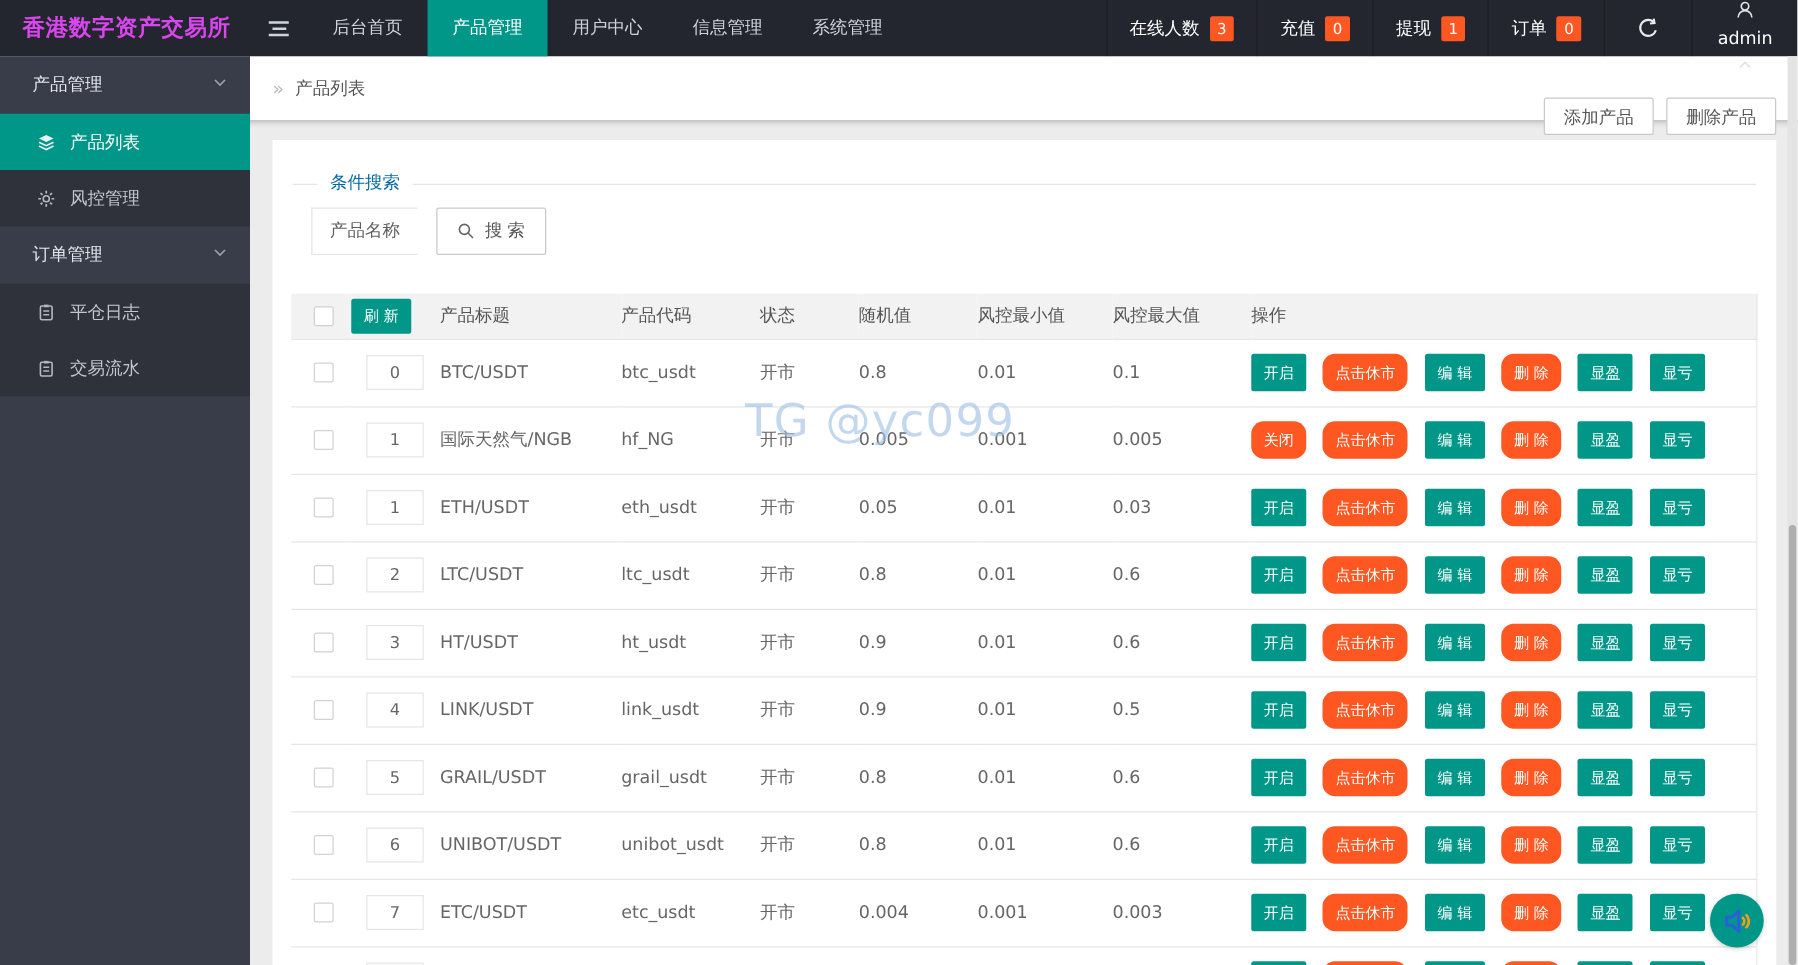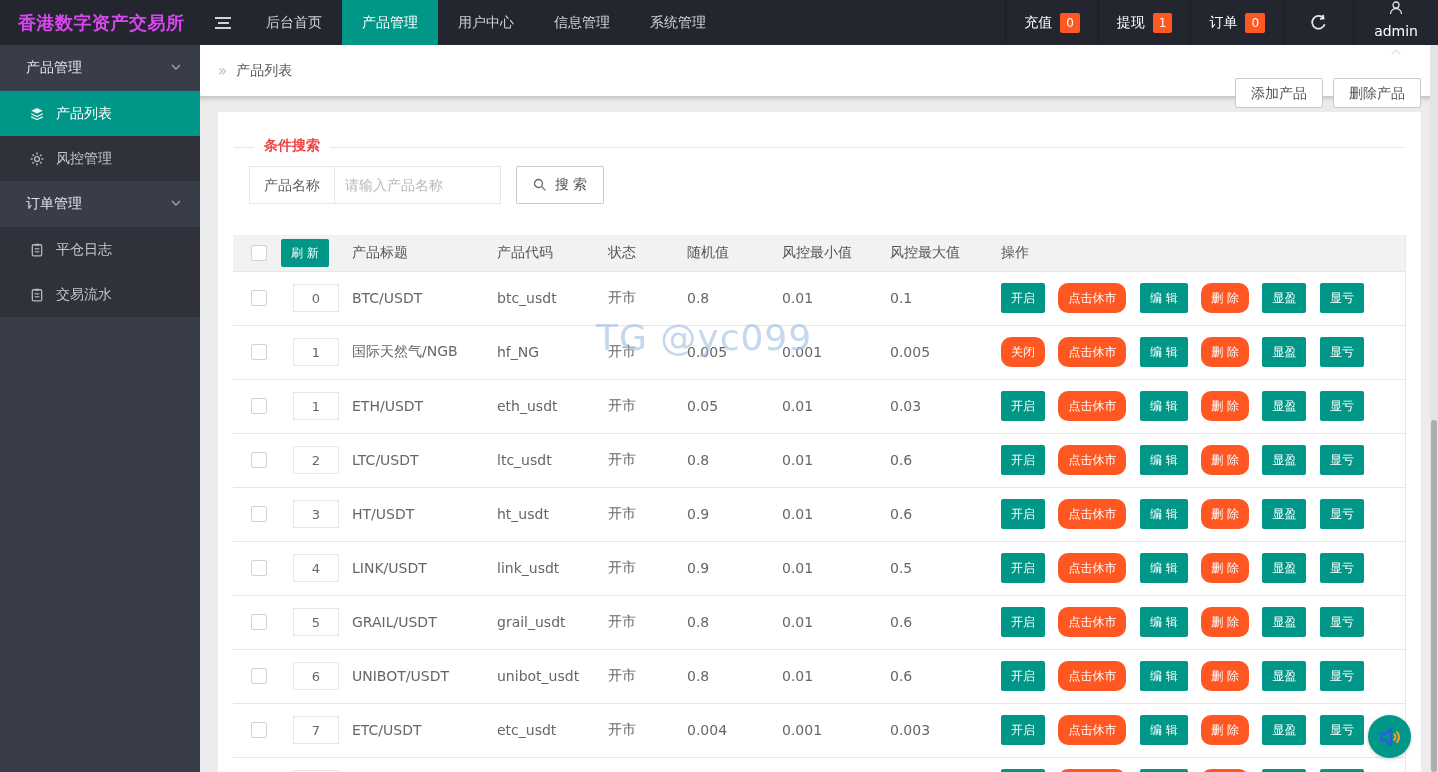--- a/index.html
+++ b/index.html
@@ -36,21 +36,21 @@
   .crumb-sep { color:#b9b9b9; font-size:15px; margin-right:9px; }
   .crumb-title { color:#555; }
   .crumb-actions { margin-left:auto; display:flex; gap:10px;margin-top:44px; }
   .btn-plain { height:30px; line-height:28px; padding:0 15px; background:#fff; border:1px solid #C9C9C9; border-radius:2px; color:#555; font-size:14px; cursor:pointer; }
 
   .content { position:absolute; top:51px; left:0; right:0; height:1100px; background:#ececec; box-shadow:inset 0 6px 6px -5px rgba(0,0,0,.28); }
   .card { margin:16px 17px 0 18px; background:#fff; padding:0 15px 40px; min-height:900px; }
 
   .fieldset { position:relative; margin:0 1px; padding-top:35px; }
   .fieldset .rule { border-top:1px solid #e6e6e6; }
-  .legend { position:absolute; top:25px; left:20px; background:#fff; padding:0 10px; color:#ef4444;font-weight:bold; }
+  .legend { position:absolute; top:25px; left:20px; background:#fff; padding:0 10px; color:#0369a1; }
 
   .search-row { display:flex; margin:18px 0 0 16px; height:38px; }
   .inp-label { height:38px; line-height:36px; padding:0 14px; border:1px solid #e6e6e6; border-right:none; background:#fff; color:#5f5f5f; white-space:nowrap; }
   .inp { width:167px; height:38px; border:1px solid #e6e6e6; padding:0 10px; color:#666; font-size:14px; outline:none; font-family:inherit; }
   .inp::placeholder { color:#b9b9b9; }
   .btn-search { margin-left:15px; height:38px; padding:0 16px; background:#fff; border:1px solid #C9C9C9; border-radius:2px; color:#555; font-size:14px; display:flex; align-items:center; gap:8px; cursor:pointer; }
 
   
   table { width:100%; border-collapse:collapse; margin-top:31px; border-right:1px solid #e9e9e9; table-layout:fixed; }
   th { background:#f2f2f2; height:36px; text-align:left; font-weight:normal; color:#555;margin-left:28px; }
@@ -83,20 +83,24 @@
         <i></i>
       </div>
     <nav class="topnav">
       <div class="nav-item">后台首页</div>
       <div class="nav-item active">产品管理</div>
       <div class="nav-item">用户中心</div>
       <div class="nav-item">信息管理</div>
       <div class="nav-item">系统管理</div>
     </nav>
     <div class="header-right">
+      <div class="stat">
+        <span>在线人数</span>
+        <span class="badge">3</span>
+      </div>
       <div class="stat">
         <span>充值</span>
         <span class="badge">0</span>
       </div>
       <div class="stat">
         <span>提现</span>
         <span class="badge">1</span>
       </div>
       <div class="stat">
         <span>订单</span>
@@ -207,21 +211,20 @@
     <div class="content">
       <div class="card">
 
         <div class="fieldset">
           <div class="rule"></div>
           <span class="legend">条件搜索</span>
         </div>
 
         <div class="search-row">
           <div class="inp-label">产品名称</div>
-          <input class="inp" type="text" placeholder="请输入产品名称" style="">
           <button class="btn-search">
             <span style="display:flex;">
               <svg width="14" height="14" viewBox="0 0 14 14">
                   <circle cx="5.5" cy="5.5" r="4" fill="none" stroke="#666" stroke-width="1.3"></circle>
                   <line x1="8.6" y1="8.6" x2="12.4" y2="12.4" stroke="#666" stroke-width="1.3"></line>
                 </svg>
             </span>
             <span>搜 索</span>
           </button>
         </div>

